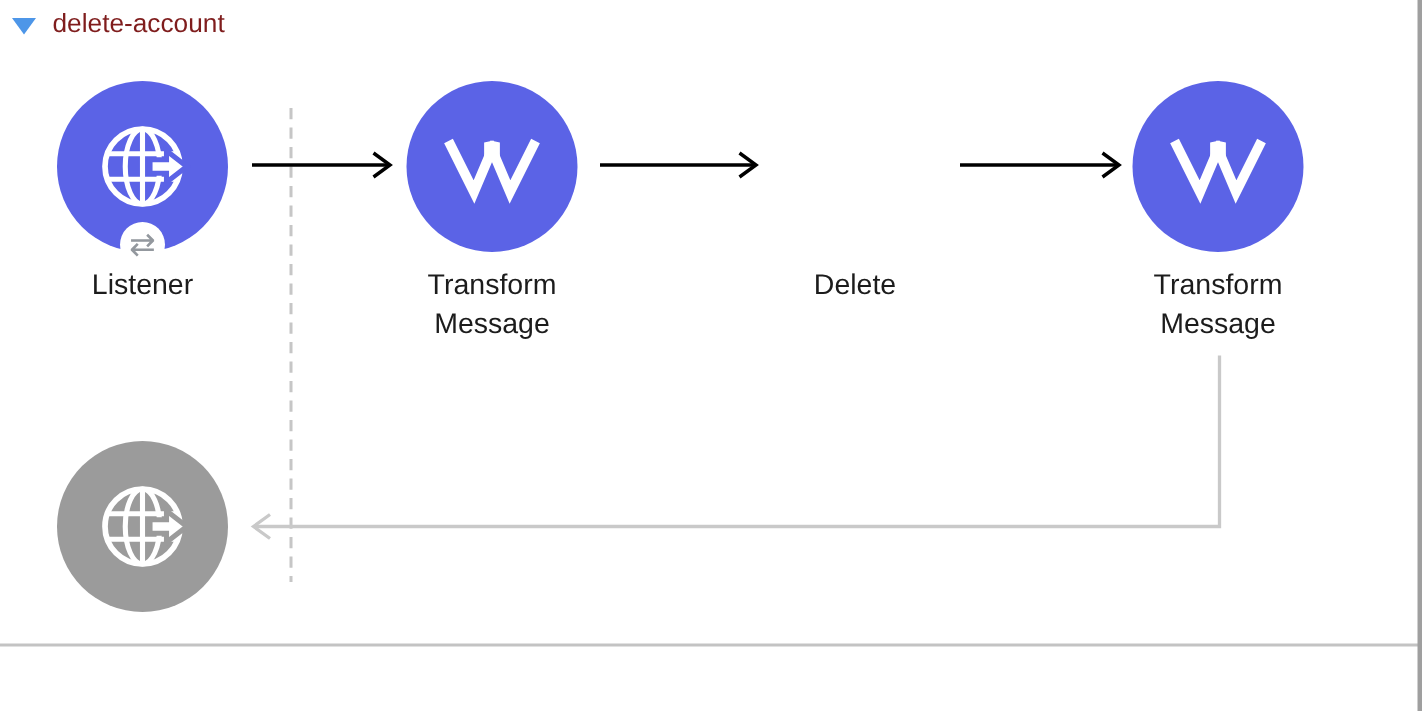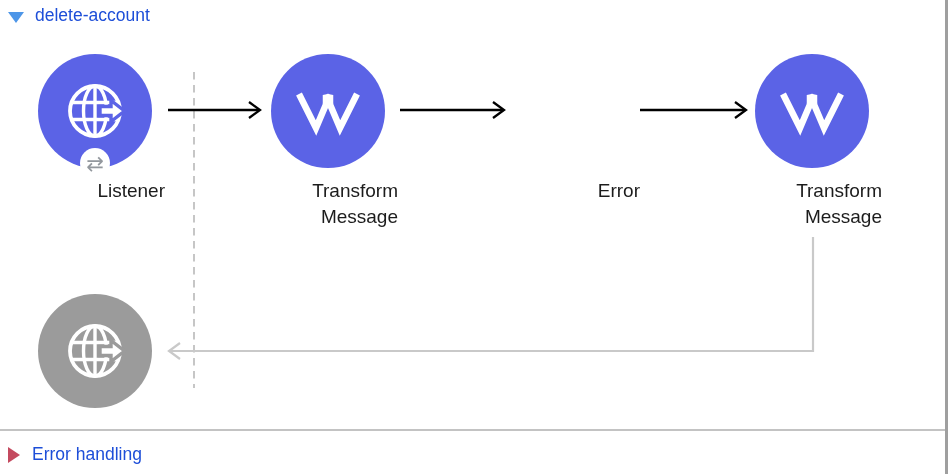--- a/index.html
+++ b/index.html
@@ -6,25 +6,25 @@
   body{
     width:948px;height:474px;overflow:hidden;
     font-family:"Liberation Sans","DejaVu Sans",sans-serif;
     background:#ffffff;position:relative;
   }
   .canvas{position:absolute;inset:0;background:#ffffff;}
   .wires{position:absolute;left:0;top:0;pointer-events:none;}
   .flow-header{position:absolute;left:8px;top:5px;display:flex;align-items:center;gap:11px;cursor:pointer;}
   .tri-down{width:0;height:0;border-left:8px solid transparent;border-right:8px solid transparent;border-top:11px solid #4d96e8;margin-top:3px;}
   .tri-right{width:0;height:0;border-top:8px solid transparent;border-bottom:8px solid transparent;border-left:12px solid #c44a5f;}
-  .flow-title,.error-title{font-size:17.5px;color:#1d4ed8;}
+  .flow-title,.error-title{font-size:17.5px;color:#7f1d1d;}
   .node{position:absolute;width:114px;height:114px;cursor:pointer;}
   .node svg{display:block;overflow:visible;}
   .node-label{
-    position:absolute;width:140px;text-align:right;
+    position:absolute;width:140px;text-align:center;
     font-size:19px;line-height:26px;color:#1c1c1c;top:178px;
   }
   .badge{
     position:absolute;left:42px;top:94px;width:30px;height:30px;border-radius:50%;
     background:#ffffff;display:flex;align-items:center;justify-content:center;
     color:#93989e;font-size:21px;line-height:1;
   }
   .divider{position:absolute;left:0;top:429px;width:948px;height:2px;background:#c3c3c3;}
   .error-row{position:absolute;left:8px;top:444px;display:flex;align-items:center;gap:12px;cursor:pointer;}
   .right-border{position:absolute;right:0;top:0;width:3px;height:474px;background:#9f9f9f;}
@@ -84,21 +84,21 @@
     <svg width="114" height="114" viewBox="-57 -57 114 114">
       <circle r="57" fill="#5b63e6"></circle>
       <g fill="none" stroke="#ffffff" stroke-width="6.5" stroke-linejoin="miter">
         <polyline points="-29,-17 -12,17 2,-16 2,-7"></polyline>
         <polyline points="29,-17 12,17 -2,-16 -2,-7"></polyline>
       </g>
     </svg>
   </div>
   <div class="node-label" style="left:258px">Transform Message</div>
 
-  <div class="node-label" style="left:500px">Error</div>
+  <div class="node-label" style="left:500px">Delete</div>
 
   <div class="node" style="left:755px;top:54px">
     <svg width="114" height="114" viewBox="-57 -57 114 114">
       <circle r="57" fill="#5b63e6"></circle>
       <g fill="none" stroke="#ffffff" stroke-width="6.5" stroke-linejoin="miter">
         <polyline points="-29,-17 -12,17 2,-16 2,-7"></polyline>
         <polyline points="29,-17 12,17 -2,-16 -2,-7"></polyline>
       </g>
     </svg>
   </div>
@@ -112,19 +112,15 @@
         <ellipse rx="11.5" ry="25" stroke-width="3.4"></ellipse>
         <line x1="0" y1="-25" x2="0" y2="25" stroke-width="3.4"></line>
         <line x1="-23.5" y1="-8.5" x2="23.5" y2="-8.5" stroke-width="3.4"></line>
         <line x1="-23.5" y1="8.5" x2="23.5" y2="8.5" stroke-width="3.4"></line>
       </g>
       <polygon points="5,-4.5 16,-4.5 16,-10.5 29.5,0 16,10.5 16,4.5 5,4.5" fill="#ffffff" stroke="#9b9b9b" stroke-width="3.4"></polygon>
     </svg>
   </div>
 
   <div class="divider"></div>
-  <div class="error-row">
-    <div class="tri-right"></div>
-    <div class="error-title">Error handling</div>
-  </div>
 
   <div class="right-border"></div>
 </div>
 
 </body></html>

